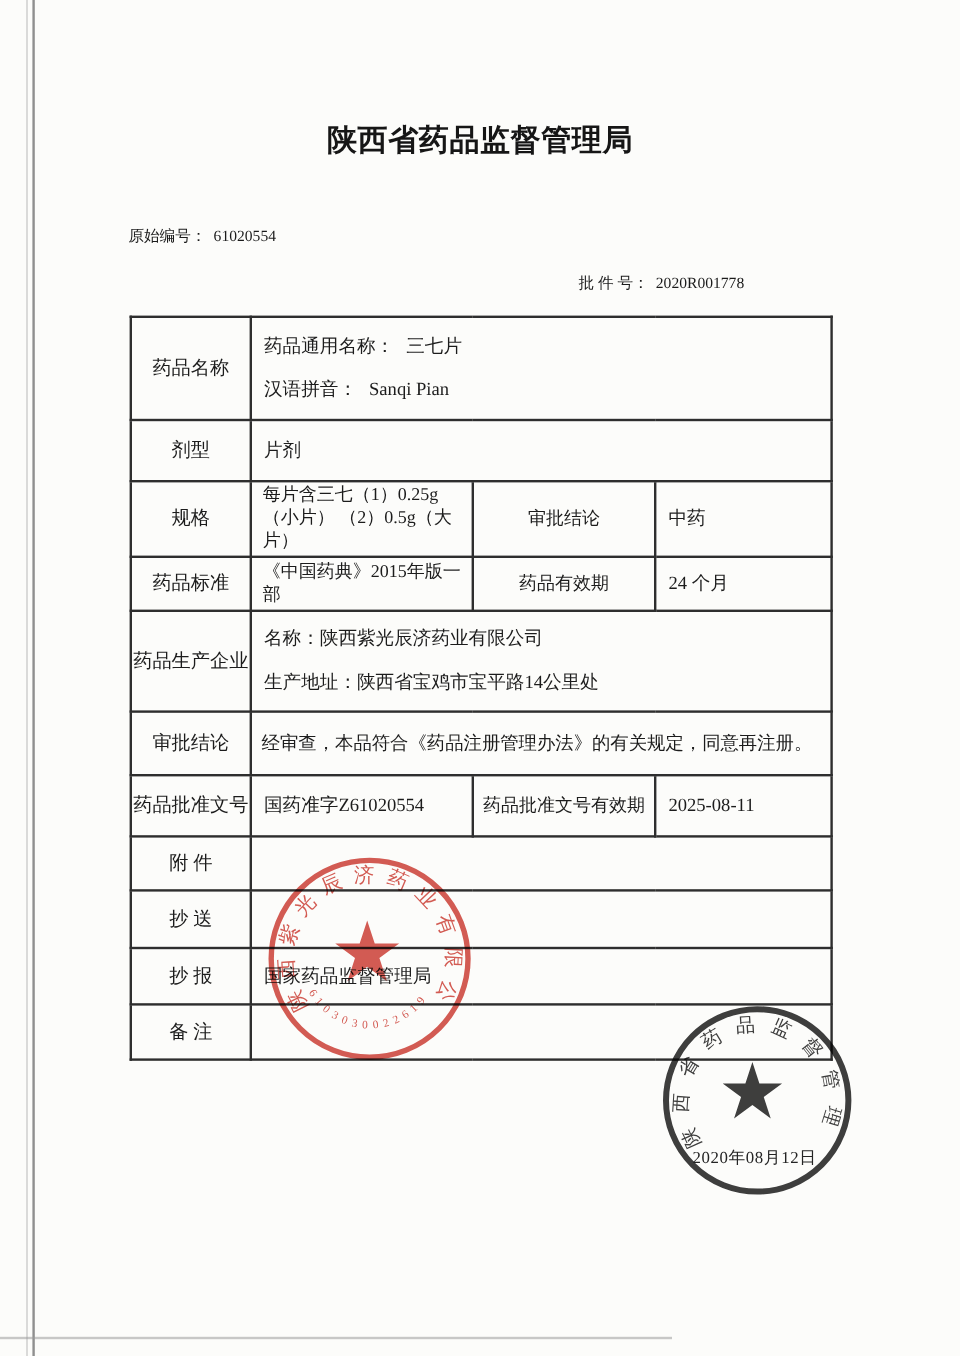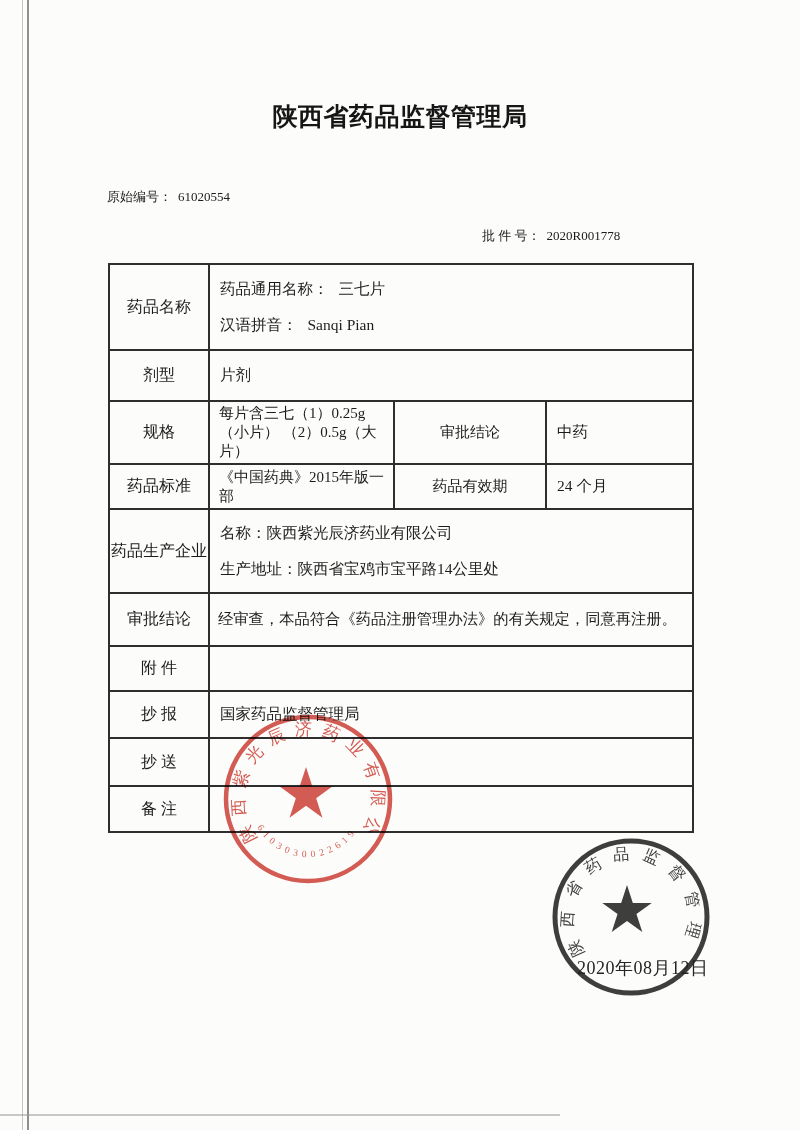--- a/index.html
+++ b/index.html
@@ -52,21 +52,21 @@
   .stamp-red  .ring { stroke:var(--seal-red,#d0453c); }
   .stamp-red  .star { fill:var(--seal-red,#d0453c); }
   .stamp-red  text  { fill:var(--seal-red,#d0453c); }
   .stamp-dark .ring { stroke:var(--seal-dark,#2d2d2d); }
   .stamp-dark .star { fill:var(--seal-dark,#2d2d2d); }
   .stamp-dark text  { fill:var(--seal-dark,#2d2d2d); }
   .seal-text   { font-size:17px; letter-spacing:9px; font-family:"Liberation Serif","DejaVu Serif",serif; }
   .seal-num    { font-size:9.5px; letter-spacing:4.5px; }
   .seal-text-d { font-size:16px; letter-spacing:12px; }
   .issue-date {
-    position:absolute; left:577px; top:956px; font-size:18px; color:#242424;
+    position:absolute; left:577px; top:956px; font-size:14px; color:#242424;
     white-space:nowrap; letter-spacing:0.5px;
   }
 </style>
 </head>
 <body>
 
 <div class="page">
 
   <div class="scan-v1"></div>
   <div class="scan-v2"></div>
@@ -120,31 +120,37 @@
         <div class="lines">
           <div><span>名称：</span><span>陕西紫光辰济药业有限公司</span></div>
           <div><span>生产地址：</span><span>陕西省宝鸡市宝平路14公里处</span></div>
         </div>
       </td>
     </tr>
     <tr style="height:53px">
       <td class="lbl">审批结论</td>
       <td class="ct-sm" colspan="3">经审查，本品符合《药品注册管理办法》的有关规定，同意再注册。</td>
     </tr>
+    <tr style="height:51px">
+      <td class="lbl">药品批准文号</td>
+      <td class="ct">国药准字Z61020554</td>
+      <td class="mid">药品批准文号有效期</td>
+      <td class="ct">2025-08-11</td>
+    </tr>
     <tr style="height:45px">
       <td class="lbl">附 件</td>
+      <td class="ct" colspan="3"></td>
+    </tr>
+    <tr style="height:48px">
+      <td class="lbl">抄 送</td>
       <td class="ct" colspan="3"></td>
     </tr>
     <tr style="height:47px">
       <td class="lbl">抄 报</td>
       <td class="ct" colspan="3">国家药品监督管理局</td>
-    </tr>
-    <tr style="height:48px">
-      <td class="lbl">抄 送</td>
-      <td class="ct" colspan="3"></td>
     </tr>
     <tr style="height:46px">
       <td class="lbl">备 注</td>
       <td class="ct" colspan="3"></td>
     </tr>
   </tbody>
     </table>
 
   <svg class="stamp stamp-red" viewBox="0 0 190 190">
     <circle class="ring" cx="95" cy="95" r="82" fill="none" stroke-width="4.5"></circle>

